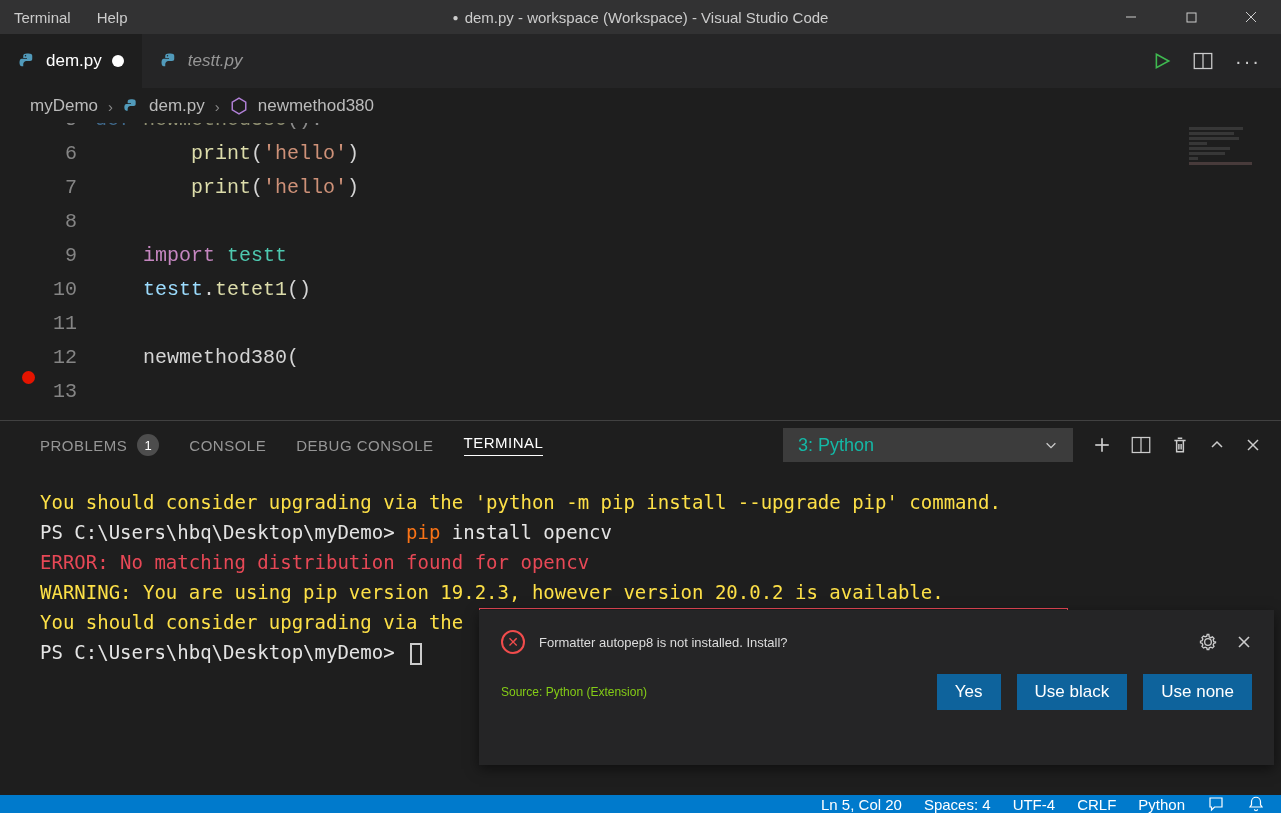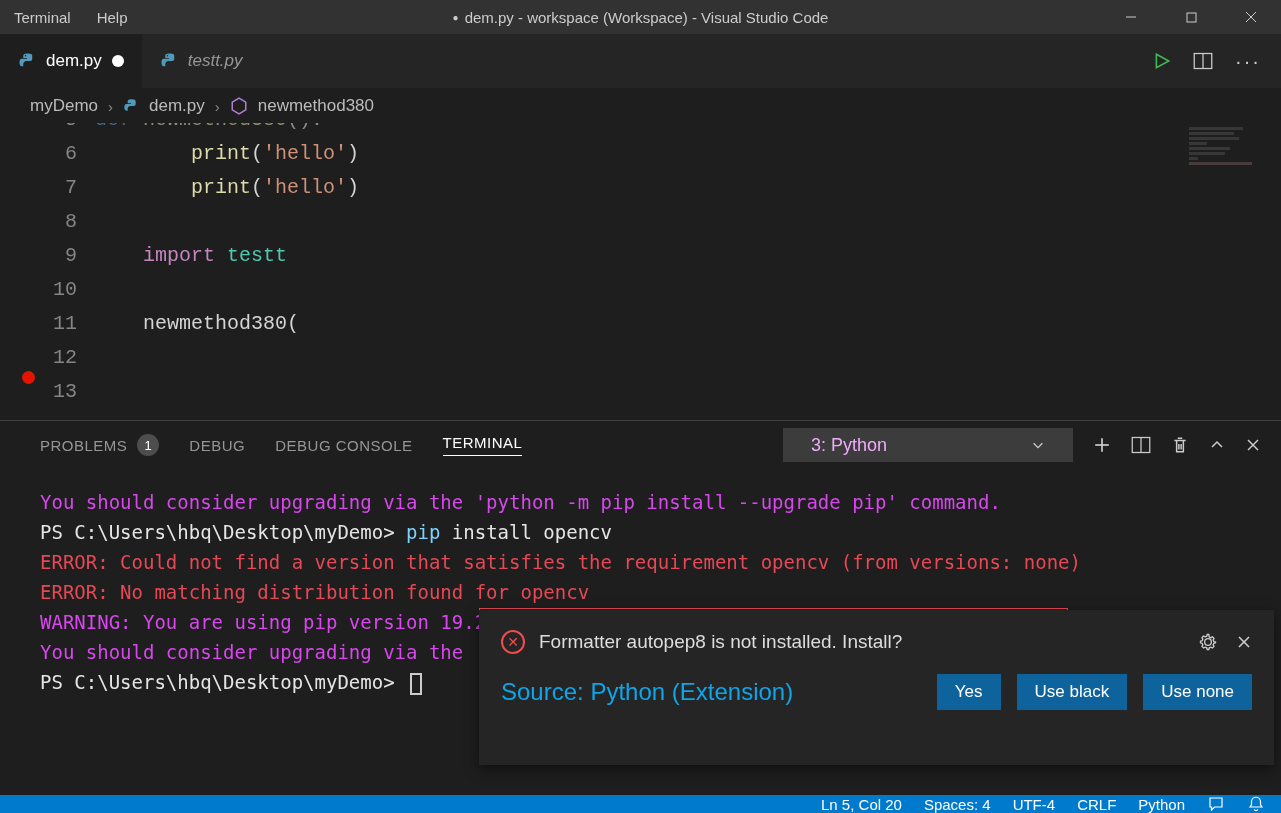--- a/index.html
+++ b/index.html
@@ -104,34 +104,34 @@
   .panel-tabs {
     height:48px; display:flex; align-items:center; gap:30px;
     padding: 0 20px 0 40px;
     font-size:15px;
     color:#969696;
   }
   .panel-tabs .ptab { cursor:pointer; letter-spacing:.5px; display:flex; align-items:center; gap:10px;}
   .panel-tabs .ptab.active { color:#fff; border-bottom:1px solid #fff; padding-bottom:4px; }
   .badge { background:#4d4d4d; color:#fff; border-radius:50%; width:22px; height:22px; display:inline-flex; align-items:center; justify-content:center; font-size:13px; }
   .panel-right { margin-left:auto; display:flex; align-items:center; gap:20px; }
-  .term-select { background:#3c3c3c; border:1px solid #3c3c3c; height:34px; width:290px; display:flex; align-items:center; justify-content:space-between; padding:0 27px; color:#f0abfc; font-size:18px; cursor:pointer; }
+  .term-select { background:#3c3c3c; border:1px solid #3c3c3c; height:34px; width:290px; display:flex; align-items:center; justify-content:space-between; padding:0 14px; color:#14b8a6; font-size:18px; cursor:pointer; }
   .panel-right .icn { font-size:18px; cursor:pointer; color:#ccc; }
 
   .terminal-body {
     flex:1; padding: 18px 16px 0 40px;
     font-family: Consolas, monospace;
     font-size:19px; line-height:30px;
     color:#cccccc;
     overflow:hidden;
   }
-  .t-yellow { color:#d946ef; }
+  .t-yellow { color:#fde047; }
   .t-red { color:#e74856; }
   .t-white { color:#e5e5e5; }
-  .t-cmd { color:#7dd3fc; }
+  .t-cmd { color:#f97316; }
   .cursor-block { display:inline-block; width:12px; height:22px; border:2px solid #ccc; vertical-align:middle; margin-left:4px; }
 
   
   .notification-backdrop {
     position:absolute;
     left:479px; top:608px;
     width:589px; height:151px;
     border:1px solid #e74856;
     pointer-events:none;
   }
@@ -140,25 +140,25 @@
     left:479px; top:610px;
     width:795px; height:155px;
     background:#252526;
     box-shadow:0 4px 12px rgba(0,0,0,0.5);
     padding:20px 22px 18px 22px;
     display:flex; flex-direction:column;
     gap:20px;
   }
   .notif-head { display:flex; align-items:center; gap:14px; }
   .notif-head .err-icon { width:24px; height:24px; border:2px solid #f14c4c; border-radius:50%; display:flex; align-items:center; justify-content:center; color:#f14c4c; font-size:14px; }
-  .notif-head .msg { font-size:19px; color:#ddd; }
+  .notif-head .msg { font-size:13px; color:#ddd; }
   .notif-head .nright { margin-left:auto; display:flex; gap:18px; align-items:center; }
   .notif-head .nright span { cursor:pointer; font-size:18px; color:#ccc; }
   .notif-body { display:flex; align-items:center; }
-  .notif-body .src { font-size:24px; color:#0ea5e9; }
+  .notif-body .src { font-size:12px; color:#84cc16; }
   .notif-body .btns { margin-left:auto; display:flex; gap:16px; }
   .btn { background:#0e639c; color:#fff; padding:8px 18px; font-size:17px; cursor:pointer; }
 
   
   .statusbar {
     position:absolute; left:0; bottom:0; width:100%; height:18px;
     background:#007acc; color:#fff;
     display:flex; align-items:flex-start; padding:0 16px; gap:22px;
     font-size:15px;
     overflow:hidden;
@@ -266,20 +266,21 @@
         <div class="ln">12</div>
         <div class="ln">13</div>
       </div>
   </div>
   <div class="code" id="code-lines">
       <div class="line" style="margin-top: -20px; opacity: 0.6;"><span class="tok-def">def</span> <span class="tok-fn">newmethod380</span>():</div>
       <div class="line">        <span class="tok-fn">print</span>(<span class="tok-str">'hello'</span>)</div>
       <div class="line">        <span class="tok-fn">print</span>(<span class="tok-str">'hello'</span>)</div>
       <div class="line"></div>
       <div class="line">    <span class="tok-kw">import</span> <span class="tok-mod">testt</span></div>
+      <div class="line">    <span class="tok-var">testt</span>.<span class="tok-fn">tetet1</span>()</div>
       <div class="line"></div>
       <div class="line">    newmethod380(</div>
       <div class="line"></div>
     </div>
   <div class="minimap">
     <div class="ml" style="width:60%"></div>
       <div class="ml" style="width:50%"></div>
     <div class="ml" style="width:55%"></div>
       <div class="ml" style="width:20%"></div>
     <div class="ml" style="width:45%"></div>
@@ -288,21 +289,21 @@
       <div class="mlh" style="width:70%"></div>
   </div>
 </div>
 
 <div class="panel">
   <div class="panel-tabs">
     <div class="ptab">
       <span>PROBLEMS</span>
       <span class="badge">1</span>
     </div>
-    <div class="ptab">DEBUG</div>
+    <div class="ptab">CONSOLE</div>
     <div class="ptab">DEBUG CONSOLE</div>
     <div class="ptab active">TERMINAL</div>
     <div class="panel-right">
       <div class="term-select">
         <span>3: Python</span>
         <span>
           <svg width="14" height="14" viewBox="0 0 16 16">
               <path fill="none" stroke="#ccc" stroke-width="1.5" d="M3 6l5 5 5-5"></path>
             </svg>
         </span>
@@ -333,21 +334,20 @@
         <svg width="16" height="16" viewBox="0 0 16 16">
             <line x1="3" y1="3" x2="13" y2="13" stroke="#ccc" stroke-width="1.5"></line>
             <line x1="13" y1="3" x2="3" y2="13" stroke="#ccc" stroke-width="1.5"></line>
           </svg>
       </span>
     </div>
   </div>
   <div class="terminal-body" id="terminal-body">
       <div class="t-yellow">You should consider upgrading via the 'python -m pip install --upgrade pip' command.</div>
       <div class="t-white"><span>PS C:\Users\hbq\Desktop\myDemo&gt; </span><span class="t-cmd">pip</span><span> install opencv</span></div>
-      <div class="t-red">  ERROR: Could not find a version that satisfies the requirement opencv (from versions: none)</div>
       <div class=""> </div>
       <div class="t-red">ERROR: No matching distribution found for opencv</div>
       <div class="t-yellow">WARNING: You are using pip version 19.2.3, however version 20.0.2 is available.</div>
       <div class="t-yellow">You should consider upgrading via the 'python -m pip install --upgrade pip' command.</div>
       <div class="t-white">PS C:\Users\hbq\Desktop\myDemo&gt; <span class="cursor-block"></span></div>
     </div>
 </div>
 
 <div class="notification-backdrop"></div>
 

